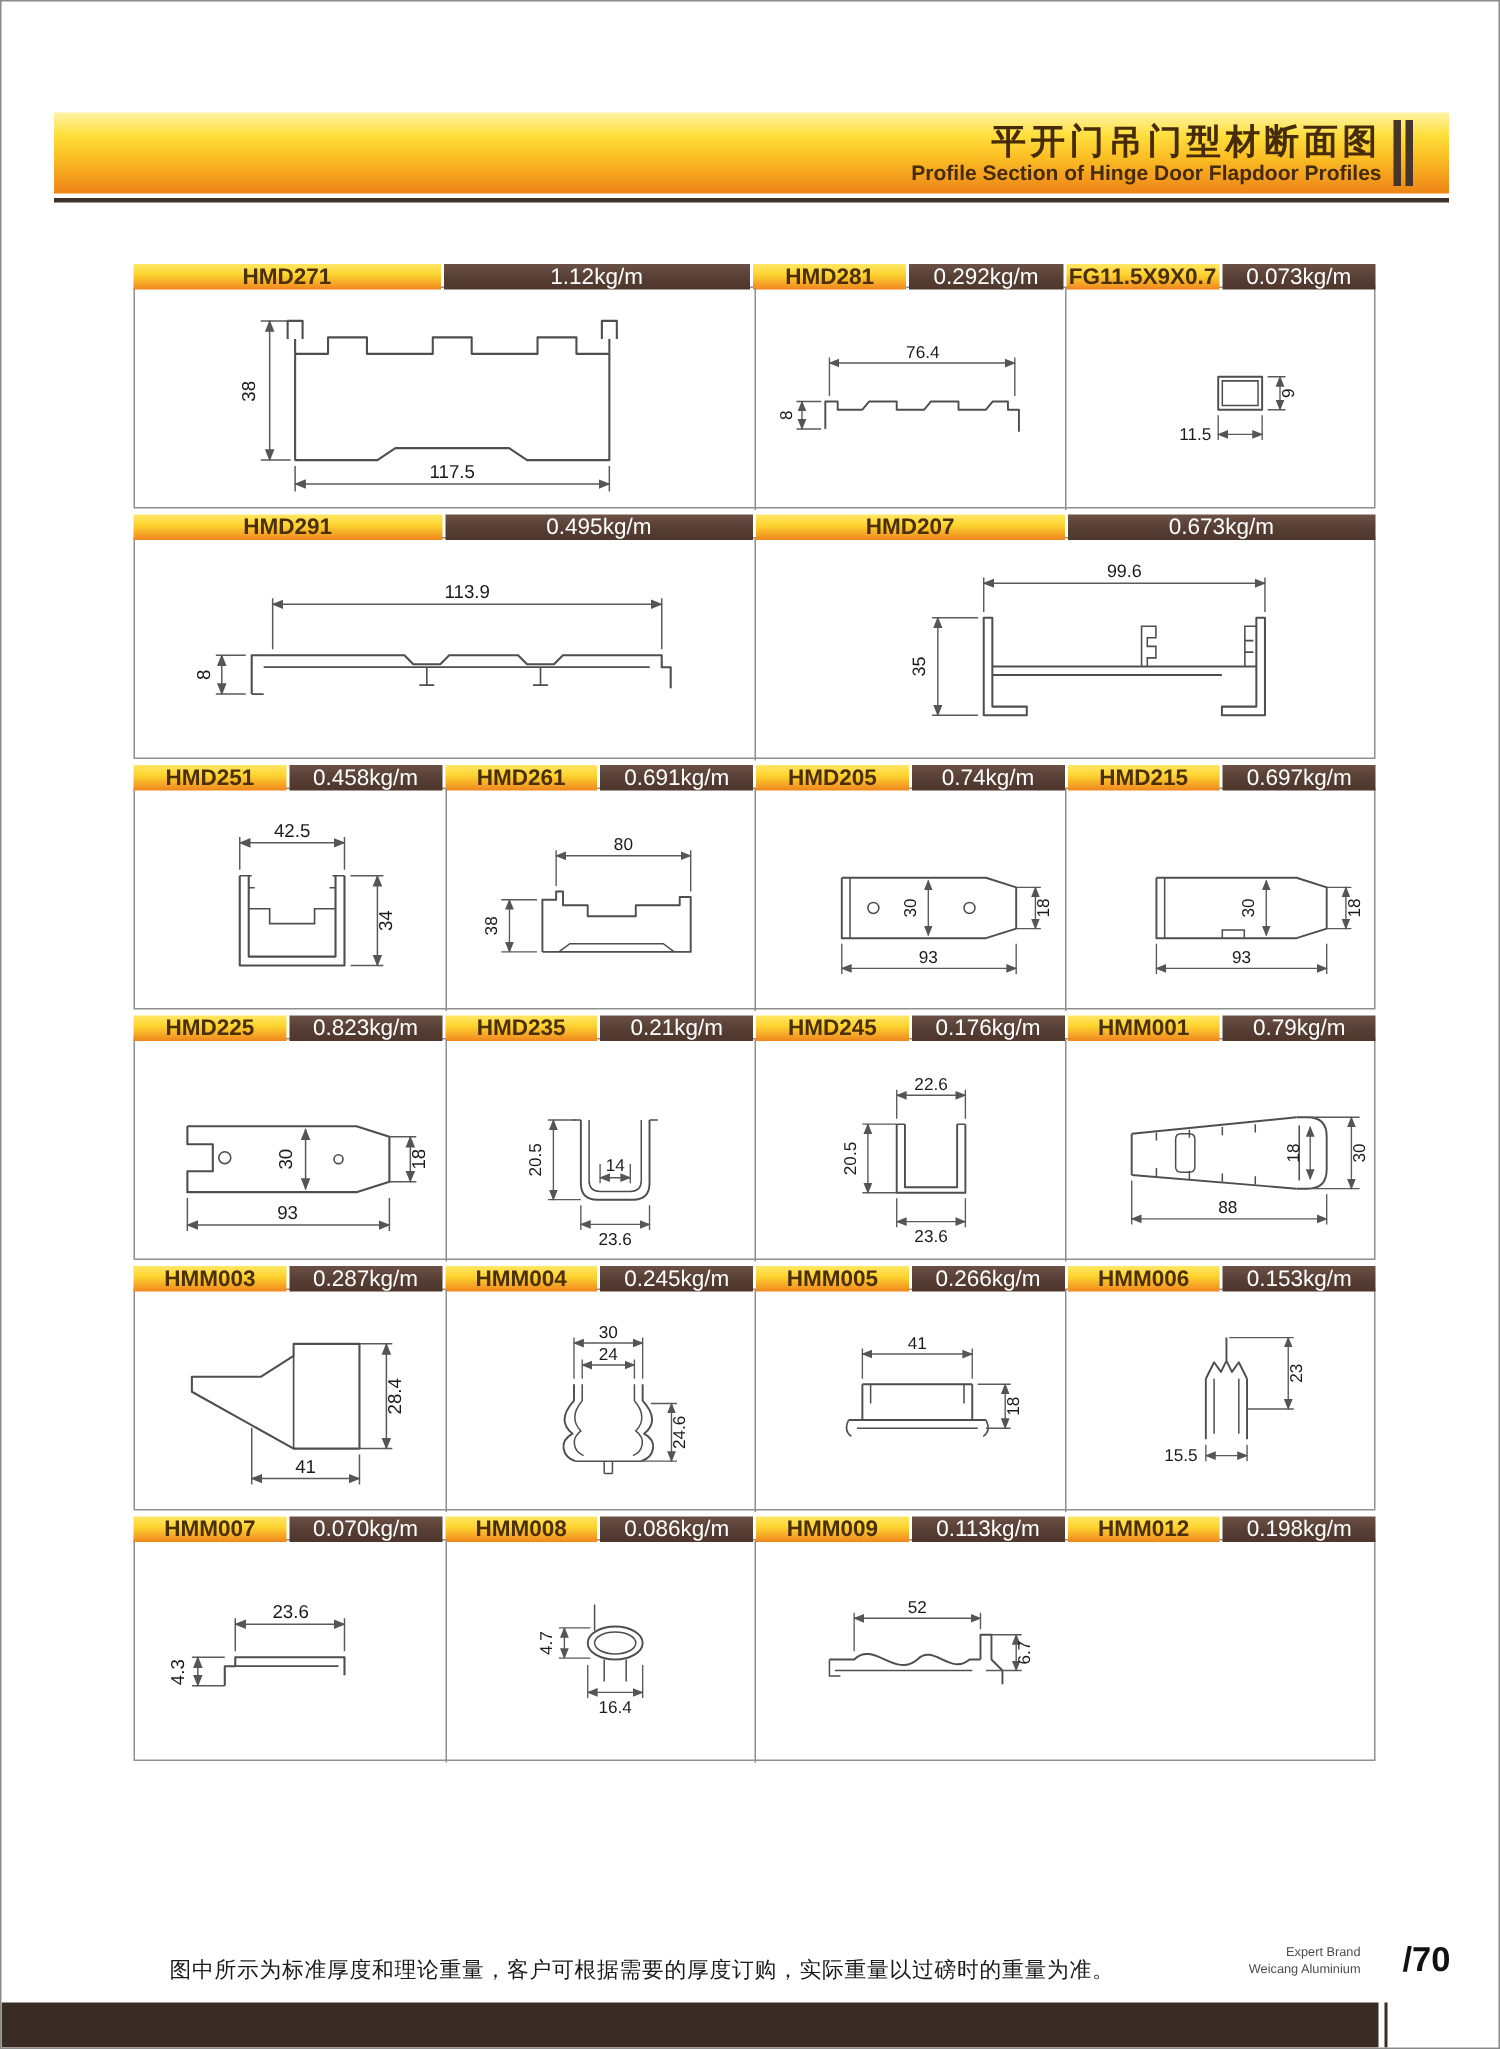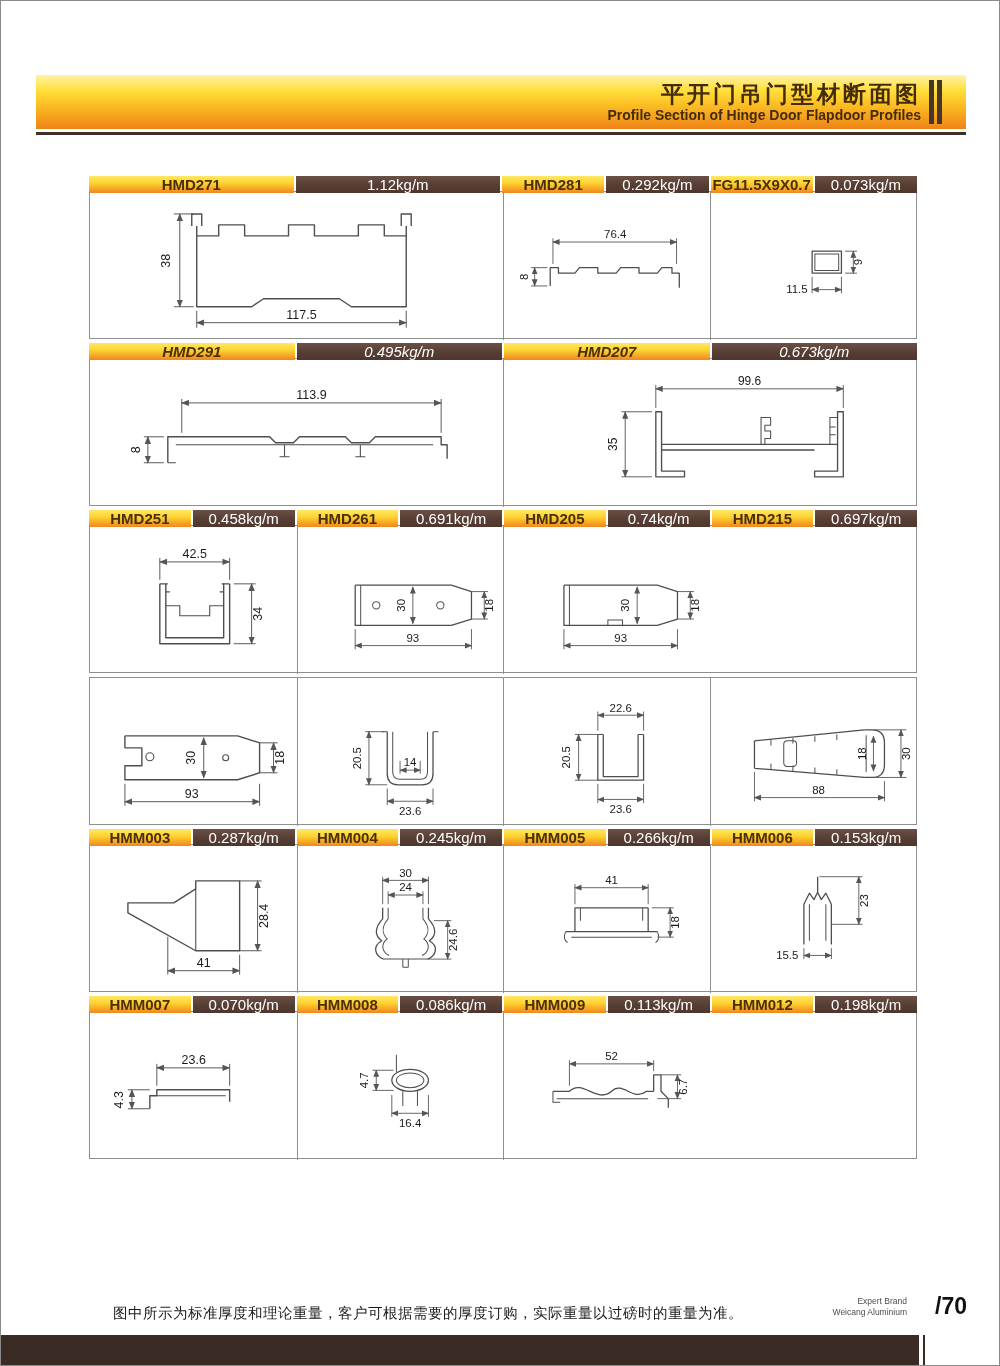--- a/index.html
+++ b/index.html
@@ -13,21 +13,21 @@
   .band-text { text-align:right; color:#452b07; line-height:1.15; }
   .title-zh { font-size:23px; font-weight:bold; letter-spacing:3px; }
   .title-en { font-size:14px; font-weight:bold; }
   .band-bars { display:flex; gap:3px; margin-left:8px; height:44px; }
   .band-bars i { display:block; width:5px; height:100%; background:#46352a; }
   .rule { position:absolute; top:131px; left:35px; width:930px; height:3px; background:#40302a; }
   
   .tbl { position:absolute; top:175px; left:88px; width:828px; }
   .hrow { display:grid; gap:2px; height:14px; margin-bottom:1px; }
   .h1 { grid-template-columns:2fr 2fr 1fr 1fr 1fr 1fr; }
-  .h2 { grid-template-columns:1fr 1fr 1fr 1fr;font-style:italic; }
+  .h2 { grid-template-columns:1fr 1fr 1fr 1fr; }
   .h4 { grid-template-columns:repeat(8,1fr); }
   .hd { display:flex; align-items:center; justify-content:center; font-size:15px; white-space:nowrap; }
   .hd-g { background:linear-gradient(180deg,#ffe766 0%,#fdd32f 42%,#f0861f 100%);
           color:#4a2f07; font-weight:bold; }
   .hd-b { background:linear-gradient(180deg,#6b5045 0%,#563e34 55%,#4e362c 100%); color:#fff; }
   .drow { display:grid; border:1px solid #8f8f8f; height:148px; background:#fff; margin-bottom:4px; }
   .c211 { grid-template-columns:2fr 1fr 1fr; }
   .c11  { grid-template-columns:1fr 1fr; }
   .c1111{ grid-template-columns:repeat(4,1fr); }
   .dcell { position:relative; }
@@ -168,20 +168,31 @@
           <path class="pt" d="M70,58 H78 M140,58 H132 M76,66 H80 M134,66 H130 M76,80 H90 V90 H120 V80 H134"></path>
           <path class="d" d="M70,54 V32 M140,54 V32 M144,58 H166 M144,118 H166"></path>
           <line class="d" x1="70" y1="36" x2="140" y2="36" marker-start="url(#ar)" marker-end="url(#ar)"></line>
           <line class="d" x1="162" y1="58" x2="162" y2="118" marker-start="url(#ar)" marker-end="url(#ar)"></line>
           <text class="dt" text-anchor="middle" x="105" y="32">42.5</text>
           <text class="dt" text-anchor="middle" transform="rotate(-90 172 88)" x="172" y="88">34</text>
         </svg>
       </div>
       <div class="dcell">
         <svg viewBox="0 0 207 148">
+          <path class="p" d="M52,112 V74 H62 V68 H67 V78 H85 V86 H120 V78 H152 V72 H160 V112 H52"></path>
+          <path class="pt" d="M64,112 L72,106 H140 L148,112"></path>
+          <path class="d" d="M62,64 V38 M160,68 V38 M48,74 H22 M48,112 H22"></path>
+          <line class="d" x1="62" y1="42" x2="160" y2="42" marker-start="url(#ar)" marker-end="url(#ar)"></line>
+          <line class="d" x1="28" y1="74" x2="28" y2="112" marker-start="url(#ar)" marker-end="url(#ar)"></line>
+          <text class="dt" text-anchor="middle" x="111" y="38">80</text>
+          <text class="dt" text-anchor="middle" transform="rotate(-90 19 93)" x="19" y="93">38</text>
+        </svg>
+      </div>
+      <div class="dcell">
+        <svg viewBox="0 0 207 148">
           <path class="p" d="M45,58 H150 L172,65 V95 L150,102 H45 V58"></path>
           <path class="pt" d="M51,58 V102"></path>
           <circle class="pt" cx="68" cy="80" r="4"></circle>
           <circle class="pt" cx="138" cy="80" r="4"></circle>
           <path class="d" d="M172,65 H190 M172,95 H190 M45,106 V128 M172,106 V128"></path>
           <line class="d" x1="108" y1="60" x2="108" y2="100" marker-start="url(#ar)" marker-end="url(#ar)"></line>
           <line class="d" x1="186" y1="65" x2="186" y2="95" marker-start="url(#ar)" marker-end="url(#ar)"></line>
           <line class="d" x1="45" y1="124" x2="172" y2="124" marker-start="url(#ar)" marker-end="url(#ar)"></line>
           <text class="dt" text-anchor="middle" transform="rotate(-90 99 80)" x="99" y="80">30</text>
           <text class="dt" text-anchor="middle" transform="rotate(-90 196 80)" x="196" y="80">18</text>
@@ -196,20 +207,30 @@
           <line class="d" x1="128" y1="60" x2="128" y2="100" marker-start="url(#ar)" marker-end="url(#ar)"></line>
           <line class="d" x1="186" y1="65" x2="186" y2="95" marker-start="url(#ar)" marker-end="url(#ar)"></line>
           <line class="d" x1="48" y1="124" x2="172" y2="124" marker-start="url(#ar)" marker-end="url(#ar)"></line>
           <text class="dt" text-anchor="middle" transform="rotate(-90 119 80)" x="119" y="80">30</text>
           <text class="dt" text-anchor="middle" transform="rotate(-90 196 80)" x="196" y="80">18</text>
           <text class="dt" text-anchor="middle" x="110" y="120">93</text>
         </svg>
       </div>
     </div>
 
+    <div class="hrow h4">
+      <div class="hd hd-g">HMD225</div>
+      <div class="hd hd-b">0.823kg/m</div>
+      <div class="hd hd-g">HMD235</div>
+      <div class="hd hd-b">0.21kg/m</div>
+      <div class="hd hd-g">HMD245</div>
+      <div class="hd hd-b">0.176kg/m</div>
+      <div class="hd hd-g">HMM001</div>
+      <div class="hd hd-b">0.79kg/m</div>
+    </div>
     <div class="drow c1111">
       <div class="dcell">
         <svg viewBox="0 0 207 148">
           <path class="p" d="M35,58 H148 L170,65 V95 L148,102 H35 V88 H52 V70 H35 V58"></path>
           <circle class="pt" cx="60" cy="79" r="4"></circle>
           <circle class="pt" cx="136" cy="80" r="3"></circle>
           <path class="d" d="M170,65 H188 M170,95 H188 M35,106 V128 M170,106 V128"></path>
           <line class="d" x1="114" y1="60" x2="114" y2="100" marker-start="url(#ar)" marker-end="url(#ar)"></line>
           <line class="d" x1="184" y1="65" x2="184" y2="95" marker-start="url(#ar)" marker-end="url(#ar)"></line>
           <line class="d" x1="35" y1="124" x2="170" y2="124" marker-start="url(#ar)" marker-end="url(#ar)"></line>

